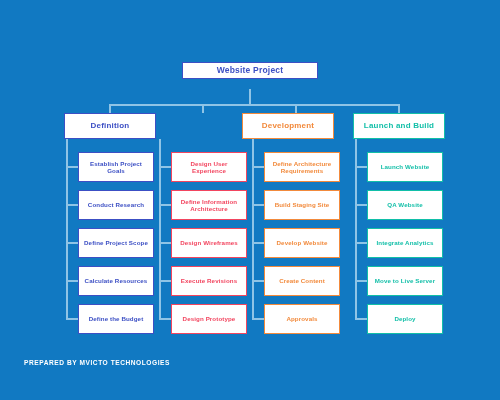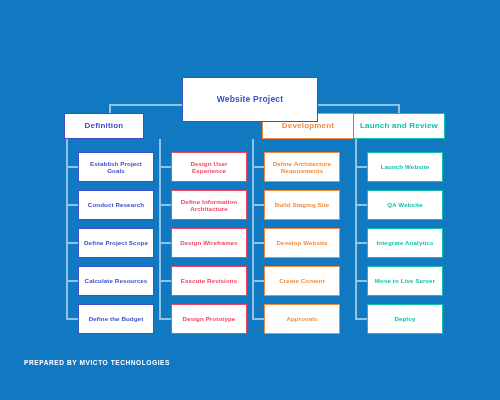--- a/index.html
+++ b/index.html
@@ -81,21 +81,21 @@
   }
 </style>
 </head>
 <body>
 
 <div id="canvas">
     <div class="conn v" style="left: 249px; top: 89px; height: 15px;"></div>
     <div class="conn h" style="left: 109px; top: 104px; width: 291px;"></div>
     <div class="conn v" style="left: 109px; top: 104px; height: 9px;"></div>
     <div class="conn v" style="left: 66px; top: 139px; height: 180px;"></div>
-    <div class="node header c-blue" style="left: 64px; top: 113px; width: 80px; height: 26px;">
+    <div class="node header c-blue" style="left: 64px; top: 113px; width: 92px; height: 26px;">
       <span>Definition</span>
     </div>
     <div class="conn h" style="left: 66px; top: 166px; width: 12px;"></div>
     <div class="node task c-blue" style="left: 78px; top: 152px; width: 76px; height: 30px;">
       <span>Establish Project Goals</span>
     </div>
     <div class="conn h" style="left: 66px; top: 204px; width: 12px;"></div>
     <div class="node task c-blue" style="left: 78px; top: 190px; width: 76px; height: 30px;">
       <span>Conduct Research</span>
     </div>
@@ -128,21 +128,21 @@
     <div class="conn h" style="left: 159px; top: 280px; width: 12px;"></div>
     <div class="node task c-red" style="left: 171px; top: 266px; width: 76px; height: 30px;">
       <span>Execute Revisions</span>
     </div>
     <div class="conn h" style="left: 159px; top: 318px; width: 12px;"></div>
     <div class="node task c-red" style="left: 171px; top: 304px; width: 76px; height: 30px;">
       <span>Design Prototype</span>
     </div>
     <div class="conn v" style="left: 295px; top: 104px; height: 9px;"></div>
     <div class="conn v" style="left: 252px; top: 139px; height: 180px;"></div>
-    <div class="node header c-orange" style="left: 262px; top: 113px; width: 92px; height: 26px;">
+    <div class="node header c-orange" style="left: 242px; top: 113px; width: 92px; height: 26px;">
       <span>Development</span>
     </div>
     <div class="conn h" style="left: 252px; top: 166px; width: 12px;"></div>
     <div class="node task c-orange" style="left: 264px; top: 152px; width: 76px; height: 30px;">
       <span>Define Architecture Requirements</span>
     </div>
     <div class="conn h" style="left: 252px; top: 204px; width: 12px;"></div>
     <div class="node task c-orange" style="left: 264px; top: 190px; width: 76px; height: 30px;">
       <span>Build Staging Site</span>
     </div>
@@ -154,21 +154,21 @@
     <div class="node task c-orange" style="left: 264px; top: 266px; width: 76px; height: 30px;">
       <span>Create Content</span>
     </div>
     <div class="conn h" style="left: 252px; top: 318px; width: 12px;"></div>
     <div class="node task c-orange" style="left: 264px; top: 304px; width: 76px; height: 30px;">
       <span>Approvals</span>
     </div>
     <div class="conn v" style="left: 398px; top: 104px; height: 9px;"></div>
     <div class="conn v" style="left: 355px; top: 139px; height: 180px;"></div>
     <div class="node header c-teal" style="left: 353px; top: 113px; width: 92px; height: 26px;">
-      <span>Launch and Review</span>
+      <span>Launch and Build</span>
     </div>
     <div class="conn h" style="left: 355px; top: 166px; width: 12px;"></div>
     <div class="node task c-teal" style="left: 367px; top: 152px; width: 76px; height: 30px;">
       <span>Launch Website</span>
     </div>
     <div class="conn h" style="left: 355px; top: 204px; width: 12px;"></div>
     <div class="node task c-teal" style="left: 367px; top: 190px; width: 76px; height: 30px;">
       <span>QA Website</span>
     </div>
     <div class="conn h" style="left: 355px; top: 242px; width: 12px;"></div>
@@ -176,18 +176,18 @@
       <span>Integrate Analytics</span>
     </div>
     <div class="conn h" style="left: 355px; top: 280px; width: 12px;"></div>
     <div class="node task c-teal" style="left: 367px; top: 266px; width: 76px; height: 30px;">
       <span>Move to Live Server</span>
     </div>
     <div class="conn h" style="left: 355px; top: 318px; width: 12px;"></div>
     <div class="node task c-teal" style="left: 367px; top: 304px; width: 76px; height: 30px;">
       <span>Deploy</span>
     </div>
-    <div class="node root" style="left: 182px; top: 77px; width: 136px; height: 45px; align-items: center;">
+    <div class="node root" style="left: 182px; top: 62px; width: 136px; height: 17px; align-items: center;">
       <span>Website Project</span>
     </div>
   </div>
 
 <div class="footer">PREPARED BY MVICTO TECHNOLOGIES</div>
 
 </body></html>

